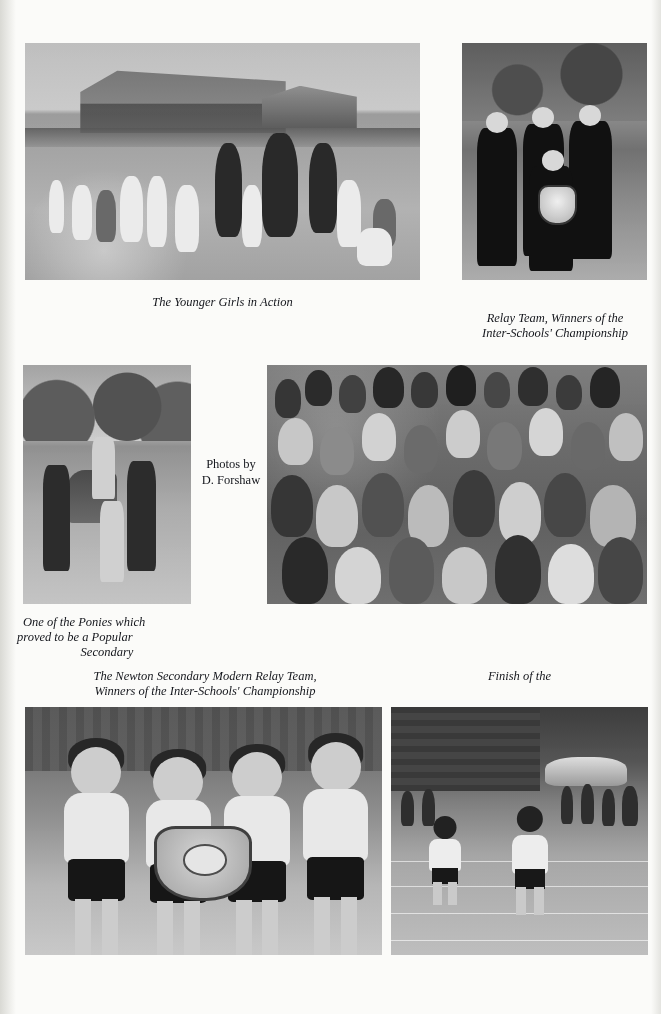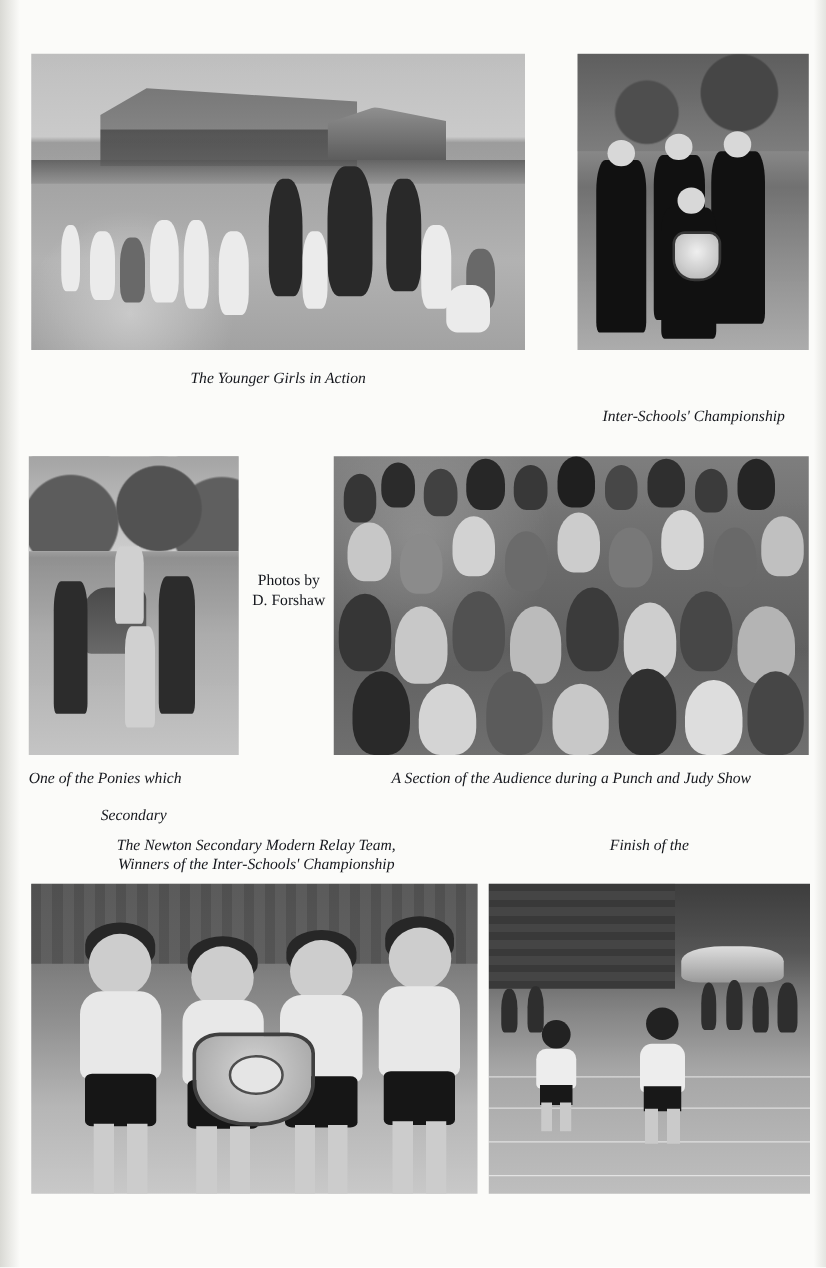--- a/index.html
+++ b/index.html
@@ -233,31 +233,33 @@
     <div class="boy" style="left:8%;top:36%;width:22%;height:58%"></div>
     <div class="head" style="left:13%;top:29%;width:12%;height:9%"></div>
     <div class="boy" style="left:33%;top:34%;width:22%;height:56%"></div>
     <div class="head" style="left:38%;top:27%;width:12%;height:9%"></div>
     <div class="boy" style="left:58%;top:33%;width:23%;height:58%"></div>
     <div class="head" style="left:63%;top:26%;width:12%;height:9%"></div>
     <div class="boy" style="left:36%;top:52%;width:24%;height:44%"></div>
     <div class="head" style="left:43%;top:45%;width:12%;height:9%"></div>
     <div class="shield"></div>
   </div>
+  <div class="caption" id="cap-2b" style="left:455px; top:311px; width:200px;">Relay Team, Winners of the</div>
   <div class="caption" id="cap-2c" style="left:455px; top:326px; width:200px;">Inter-Schools' Championship</div>
 
   <div class="photo" id="photo-ponies">
     <div class="treeline"></div>
     <div class="pony"></div>
     <div class="p" style="left:12%;top:42%;width:16%;height:44%"></div>
     <div class="p lt" style="left:41%;top:30%;width:14%;height:26%"></div>
     <div class="p" style="left:62%;top:40%;width:17%;height:46%"></div>
     <div class="p lt" style="left:46%;top:57%;width:14%;height:34%"></div>
   </div>
   <div class="caption left" id="cap-3a" style="left:23px; top:615px; width:190px;">One of the Ponies which</div>
+  <div class="caption left" id="cap-3b" style="left:17px; top:630px; width:190px;">proved to be a Popular</div>
   <div class="caption" id="cap-3c" style="left:23px; top:645px; width:168px;">Secondary</div>
 
   <div class="note" id="credit-1" style="left:190px; top:456px; width:82px;">Photos by</div>
   <div class="note" id="credit-2" style="left:190px; top:472px; width:82px;">D. Forshaw</div>
 
   <div class="photo" id="photo-audience">
     <div class="c" style="left:2%;top:6%;width:7%;height:16%;background:#3a3a36"></div>
     <div class="c" style="left:10%;top:2%;width:7%;height:15%;background:#2f2f2c"></div>
     <div class="c" style="left:19%;top:4%;width:7%;height:16%;background:#45443f"></div>
     <div class="c" style="left:28%;top:1%;width:8%;height:17%;background:#2b2b28"></div>
@@ -288,21 +290,20 @@
     <div class="c" style="left:85%;top:50%;width:12%;height:26%;background:#b6b1a3"></div>
 
     <div class="c" style="left:4%;top:72%;width:12%;height:28%;background:#2e2d2a"></div>
     <div class="c" style="left:18%;top:76%;width:12%;height:24%;background:#d5d0c1"></div>
     <div class="c" style="left:32%;top:72%;width:12%;height:28%;background:#605d55"></div>
     <div class="c" style="left:46%;top:76%;width:12%;height:24%;background:#cac5b6"></div>
     <div class="c" style="left:60%;top:71%;width:12%;height:29%;background:#35342f"></div>
     <div class="c" style="left:74%;top:75%;width:12%;height:25%;background:#ded9ca"></div>
     <div class="c" style="left:87%;top:72%;width:12%;height:28%;background:#4a4943"></div>
   </div>
-  <div class="caption" id="cap-4" style="left:267px; top:615px; width:380px;">A Section of the Audience during a Punch and Judy Show</div>
 
   <div class="caption" id="cap-5a" style="left:35px; top:669px; width:340px;">The Newton Secondary Modern Relay Team,</div>
   <div class="caption" id="cap-5b" style="left:35px; top:684px; width:340px;">Winners of the Inter-Schools' Championship</div>
 
   <div class="caption" id="cap-6a" style="left:391px; top:669px; width:257px;">Finish of the</div>
 
   <div class="photo" id="photo-girls-relay">
     <div class="wall"></div>
     <div class="girl" style="left:10%;width:20%;height:84%">
       <div class="hair"></div>

